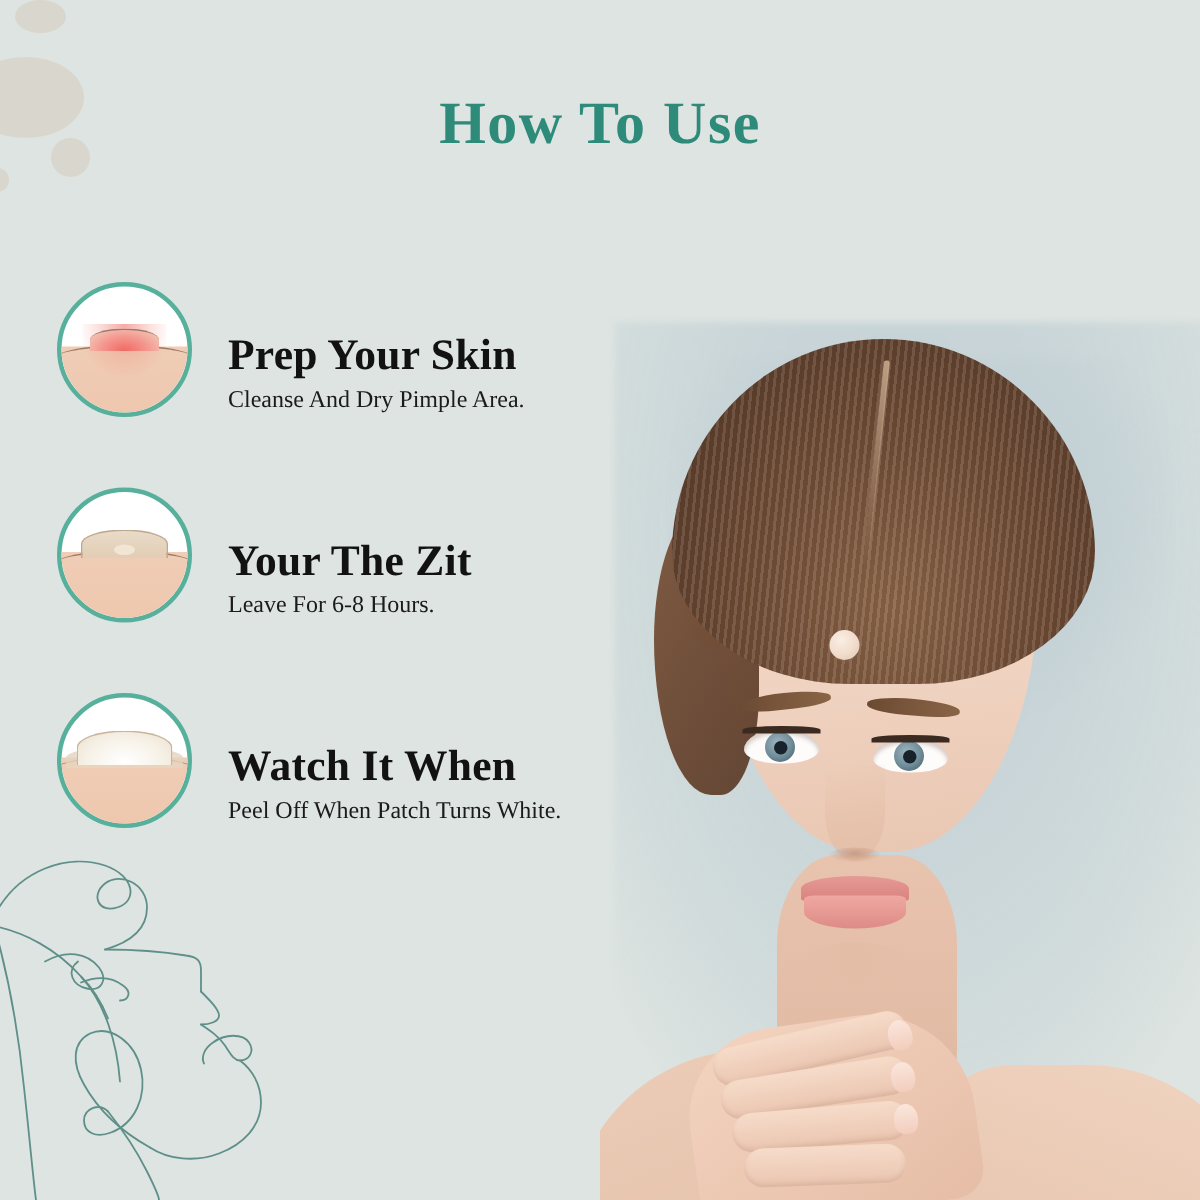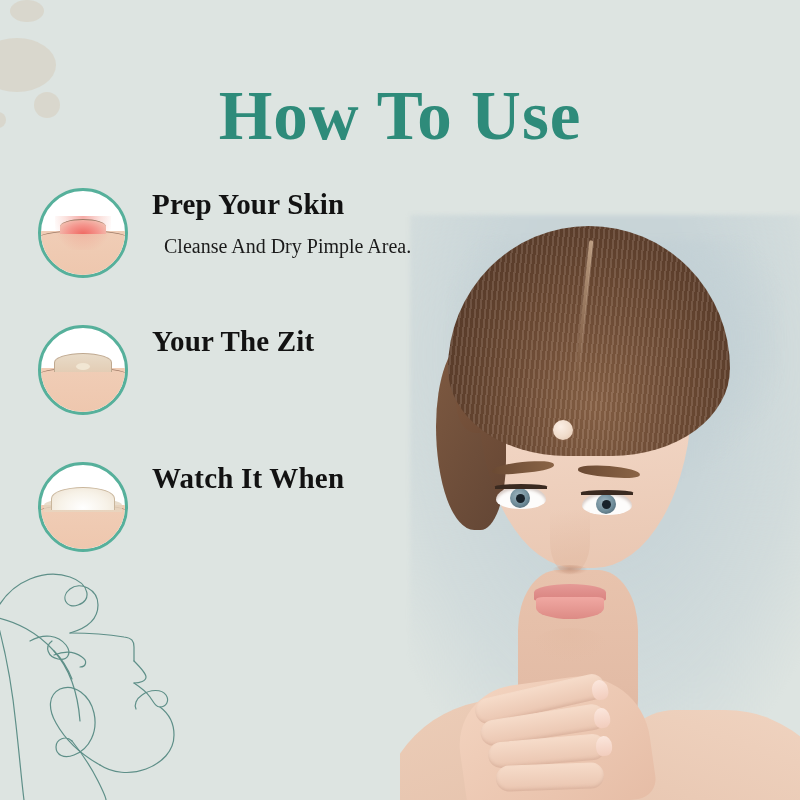--- a/index.html
+++ b/index.html
@@ -236,37 +236,37 @@
   .m-nail.n3 { left: 196px; top: 556px; transform: rotate(-5deg); }
 
   
   .headline {
     position: absolute;
     left: 0; right: 0;
     top: 34px;
     text-align: center;
     font-family: "Liberation Serif", serif;
     font-weight: bold;
-    font-size: 69px;
+    font-size: 40px;
     letter-spacing: 1px;
     color: #2e8b7a;
     line-height: 1.05;
   }
 
   
   .steps {
     position: absolute;
     left: 38px;
     top: 186px;
     width: 430px;
   }
   .step {
     position: relative;
     display: flex;
-    align-items: flex-start;
+    align-items: flex-end;
     margin-bottom: 45px;
   }
   .step-icon {
     flex: 0 0 auto;
     width: 84px;
     height: 84px;
     border-radius: 50%;
     border: 3px solid #56b09b;
     background: #ffffff;
     overflow: hidden;
@@ -356,24 +356,24 @@
     font-weight: bold;
     font-size: 29px;
     color: #121212;
     line-height: 1.15;
     margin: 0 0 3px 0;
     letter-spacing: .2px;
   }
   .step-desc {
     font-family: "Liberation Serif", serif;
     font-weight: normal;
-    font-size: 20px;
+    font-size: 16px;
     color: #1b1b1b;
     line-height: 1.3;
-    margin: 12px;
+    margin: 0;
     max-width: 310px;
   }
 
   
   .lineart {
     position: absolute;
     left: -6px;
     bottom: 0;
     width: 250px;
     height: 245px;
@@ -454,32 +454,34 @@
 
     <div class="step">
       <div class="step-icon">
         <div class="skin-base"></div>
         <div class="skin-line"></div>
         <div class="bump skin"></div>
         <div class="bump-dot"></div>
       </div>
       <div class="step-text">
         <p class="step-title">Your The Zit</p>
+        <p class="step-desc">Leave For 6-8 Hours.</p>
       </div>
     </div>
 
     <div class="step">
       <div class="step-icon">
         <div class="skin-base"></div>
         <div class="skin-line"></div>
         <div class="patch-halo"></div>
         <div class="bump white"></div>
       </div>
       <div class="step-text">
         <p class="step-title">Watch It When</p>
+        <p class="step-desc">Peel Off When Patch Turns White.</p>
       </div>
     </div>
 
   </div>
 
   <div class="lineart">
     <svg width="250" height="245" viewBox="0 0 250 245" fill="none" stroke="#5e8f88" stroke-width="1.2" stroke-linecap="round">
       <path d="M2 56 C 18 24, 52 14, 76 22 C 96 29, 98 46, 84 50 C 72 54, 66 42, 76 34 C 86 26, 104 34, 104 50 C 104 66, 90 74, 76 78"></path>
       <path d="M0 62 C 22 66, 44 78, 60 96 C 76 114, 84 140, 86 166"></path>
       <path d="M76 78 C 100 78, 118 80, 130 82 C 138 83, 140 86, 140 92 L 140 106"></path>

